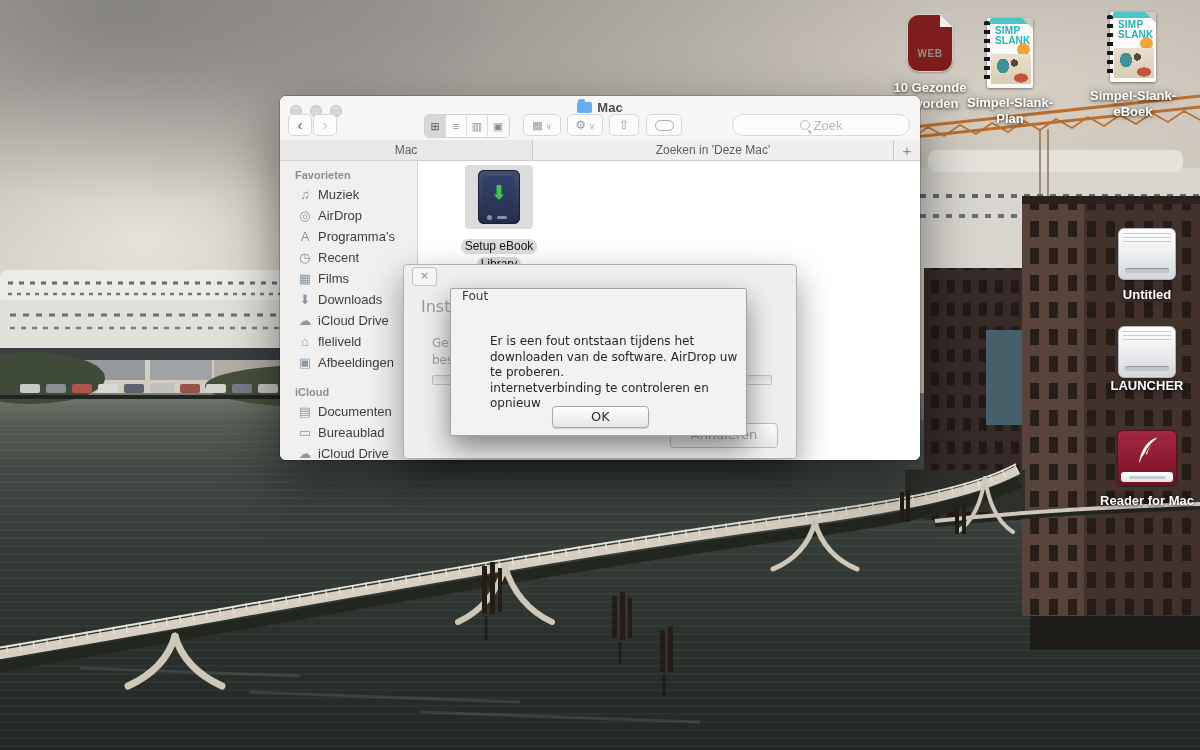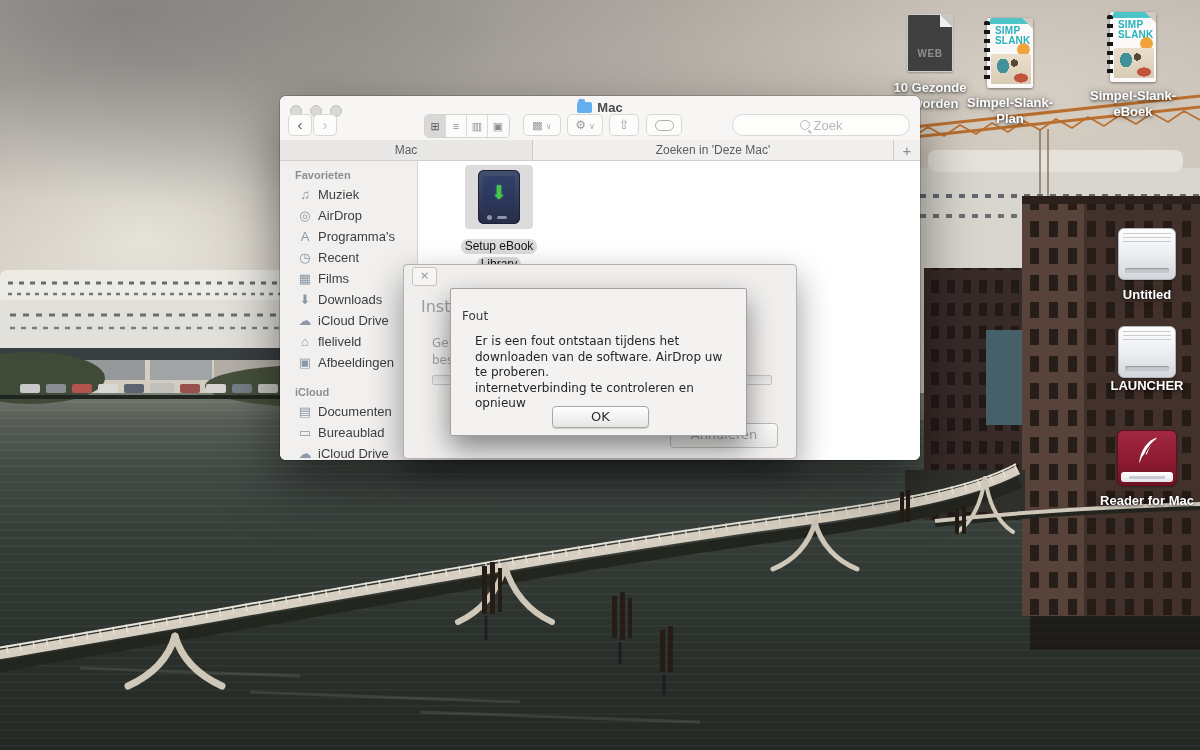--- a/index.html
+++ b/index.html
@@ -17,22 +17,22 @@
   #water{position:absolute;left:0;top:393px;width:1200px;height:357px;
     background:
       repeating-linear-gradient(180deg, rgba(255,255,255,.035) 0 2px, transparent 2px 8px),
       linear-gradient(180deg,#74796f 0%,#565d55 8%,#414944 22%,#343b36 45%,#2a302c 70%,#232824 100%);}
   #scene{position:absolute;left:0;top:0;z-index:2;}
   .dz{position:absolute;z-index:3;text-align:center;}
   .dlabel{color:#fff;font-weight:bold;font-size:13px;line-height:16px;
     text-shadow:0 1px 3px rgba(0,0,0,.7),0 0 8px rgba(0,0,0,.35);}
 
   
-  .page{position:relative;width:44px;height:56px;margin:0 auto;background:#404040;
-    border:1px solid #cfcfcf;border-radius:2px;box-shadow:0 1px 2px rgba(0,0,0,.25);}
+  .page{position:relative;width:44px;height:56px;margin:0 auto;background:#7f1d1d;
+    border:1px solid #cfcfcf;border-radius:12px;box-shadow:0 1px 2px rgba(0,0,0,.25);}
   .page .fold{position:absolute;right:-1px;top:-1px;width:0;height:0;
     border-top:13px solid #c9c6c2;border-left:13px solid transparent;}
   .page .fold2{position:absolute;right:-1px;top:-1px;width:0;height:0;
     border-bottom:13px solid #efefee;border-right:13px solid transparent;transform:translate(0,0);}
   .page .badge{position:absolute;left:0;right:0;bottom:12px;color:#8f8f8f;
     font-size:10px;font-weight:bold;letter-spacing:.5px;}
 
   
   .book{position:relative;width:46px;height:70px;margin:0 auto;background:#fbfaf8;
     border-radius:2px;box-shadow:0 1px 3px rgba(0,0,0,.45);}
@@ -132,22 +132,22 @@
   #inst-frag{position:absolute;right:48px;top:124px;font-size:12px;color:#acaba9;}
   #inst-cancel{position:absolute;right:18px;bottom:10px;width:106px;height:23px;border:1px solid #bdbcbb;
     border-radius:4px;background:linear-gradient(180deg,#fcfcfb,#ebeae9);
     color:#a3a2a1;font-size:13px;text-align:center;line-height:22px;}
 
   
   #fout{position:absolute;left:450px;top:288px;width:297px;height:148px;z-index:30;
     background:#f3f2f1;border:1px solid #a3a09f;border-radius:2px;
     box-shadow:0 12px 28px rgba(0,0,0,.45);box-sizing:border-box;
     font-family:"DejaVu Sans",sans-serif;}
-  #fout .ftitle{position:absolute;left:11px;top:20px;font-size:12px;color:#3a3a3a;}
-  #fout .fmsg{position:absolute;left:24px;top:45px;width:254px;font-size:12px;line-height:15.5px;color:#262626;}
+  #fout .ftitle{position:absolute;left:11px;top:0;font-size:12px;color:#3a3a3a;}
+  #fout .fmsg{position:absolute;left:39px;top:45px;width:254px;font-size:12px;line-height:15.5px;color:#262626;}
   #fout-ok{position:absolute;left:101px;top:117px;width:95px;height:20px;border:1px solid #a8a7a6;
     border-radius:4px;background:linear-gradient(180deg,#fefefe,#e7e6e5);
     font-size:13px;color:#2e2e2e;text-align:center;line-height:19px;
     box-shadow:0 1px 1px rgba(0,0,0,.15);}
 </style>
 </head>
 <body>
 
 <div id="sky"></div>
 <div id="water"></div>

